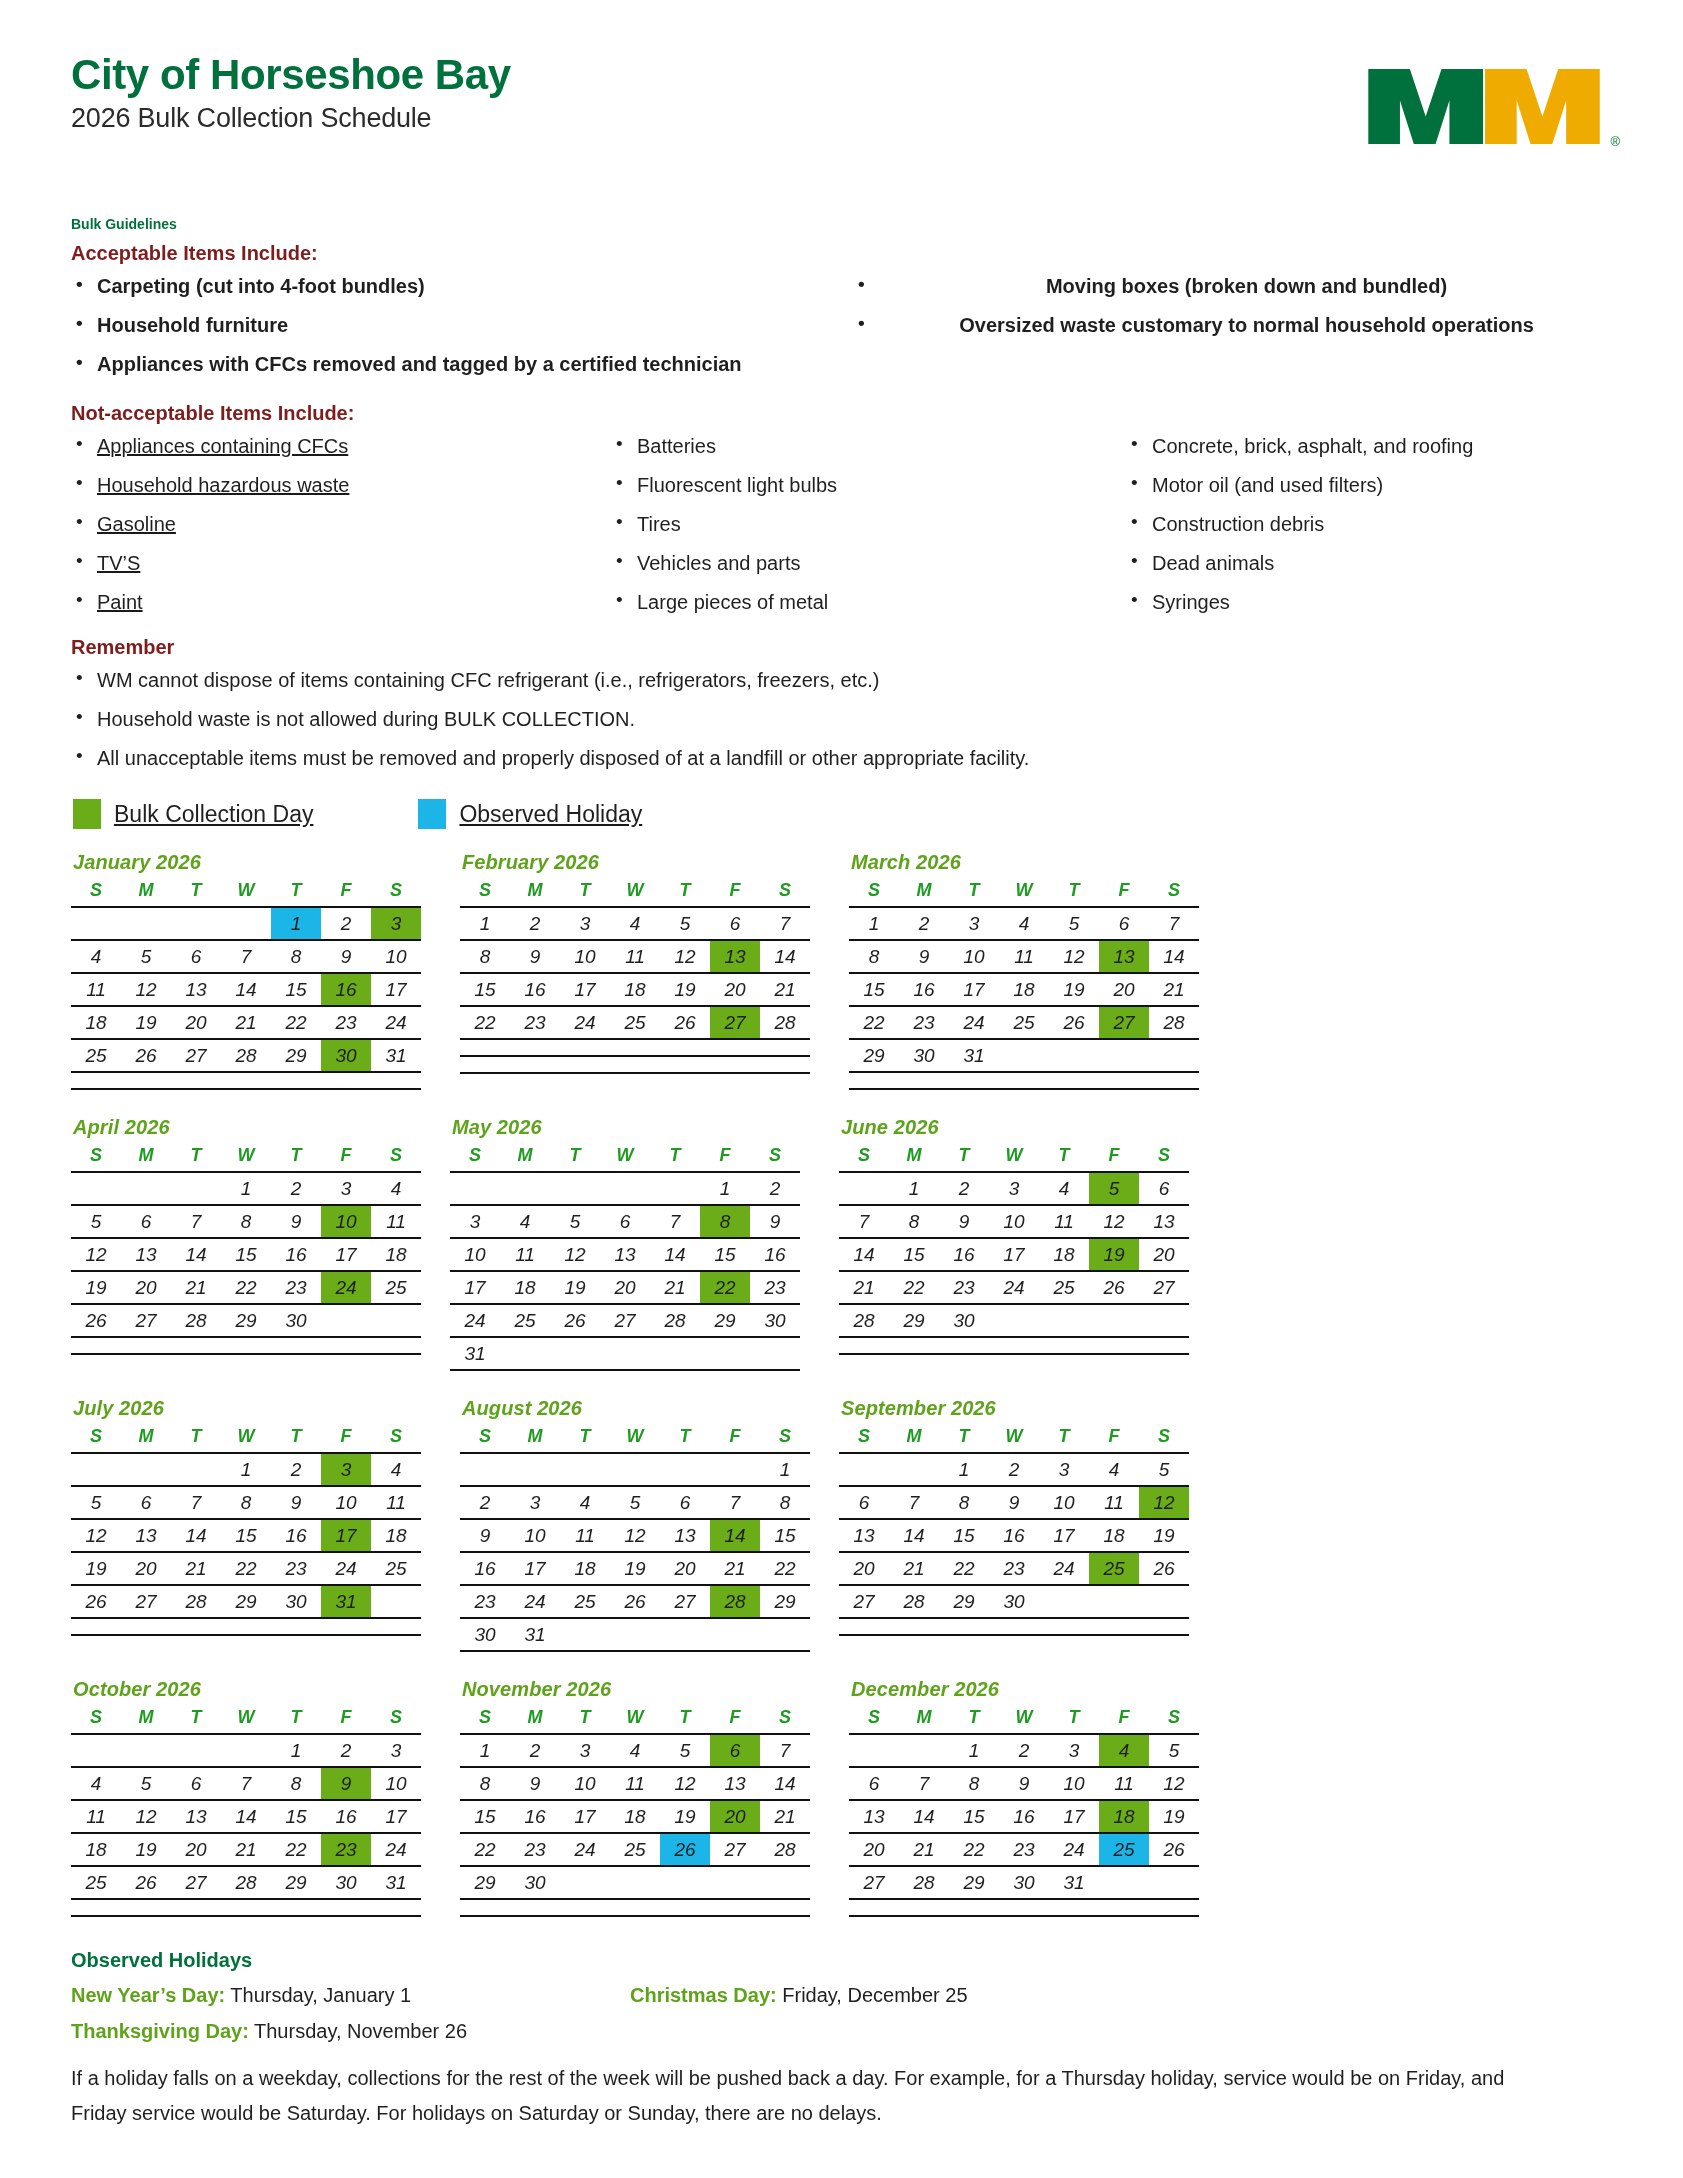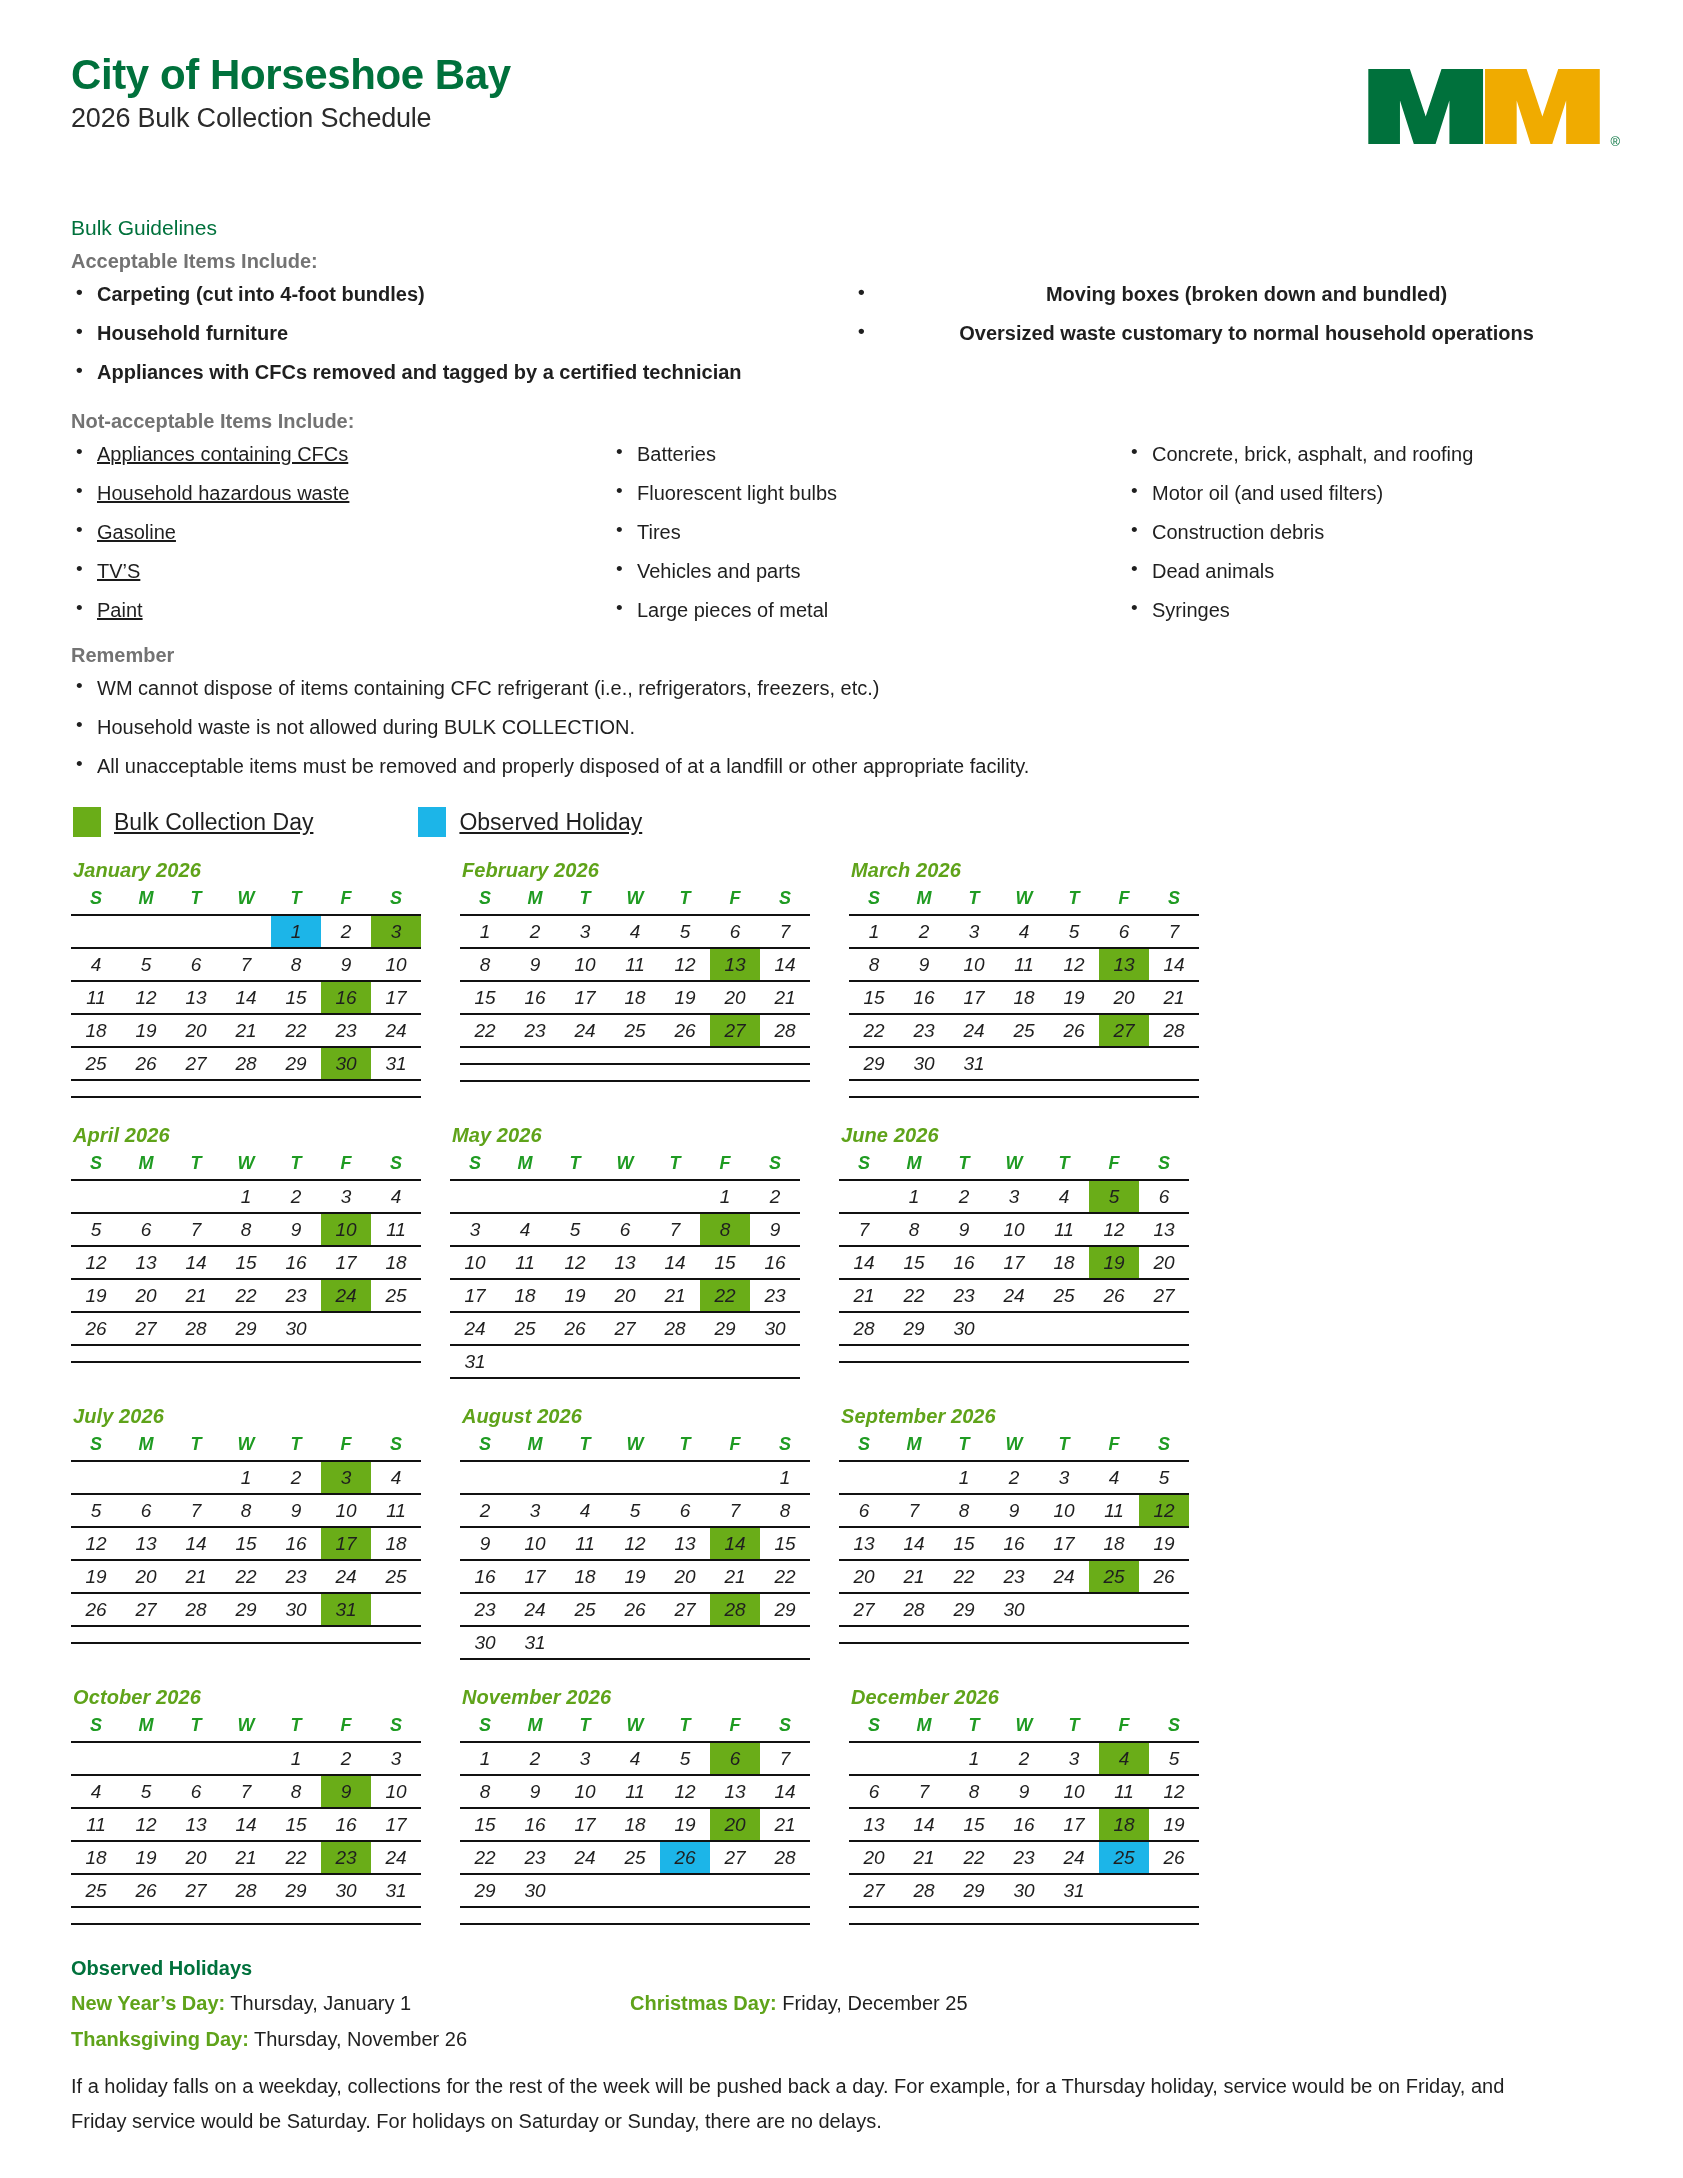--- a/index.html
+++ b/index.html
@@ -23,22 +23,22 @@
   .subtitle {
     font-size: 27px; color: #2b2b2b; font-weight: normal;
     margin: 4px 0 0 0; line-height: 1.2; letter-spacing: -0.2px;
   }
   .logo { position: absolute; right: 2px; top: 10px; width: 248px; height: 94px; }
   .logo .reg { position:absolute; right: -8px; bottom: 6px; font-size: 13px; color:#00713c; }
 
   .lede { font-size: 20px; font-weight: bold; color: #1a1a1a; margin-top: 18px; line-height: 1.55; }
   .lede div { margin-bottom: 8px; }
 
-  .sec-head { font-size: 21px; font-weight: normal; color: #00713c; margin: 16px 0 10px 0; }
-  .sub-head { font-size: 20px; font-weight: bold; color: #737373; margin: 0 0 8px 0; }
+  .sec-head { font-size: 14px; font-weight: bold; color: #00713c; margin: 16px 0 10px 0; }
+  .sub-head { font-size: 20px; font-weight: bold; color: #7f1d1d; margin: 0 0 8px 0; }
 
   ul.items { list-style: none; margin: 0; padding: 0; }
   ul.items li {
     font-size: 20px; line-height: 1.3; color: #1f1f1f; margin-bottom: 13px;
     position: relative; padding-left: 26px;
   }
   ul.items li::before {
     content: "\2022"; position: absolute; left: 5px; top: -1px; font-size: 19px; color: #1f1f1f;
   }
 

